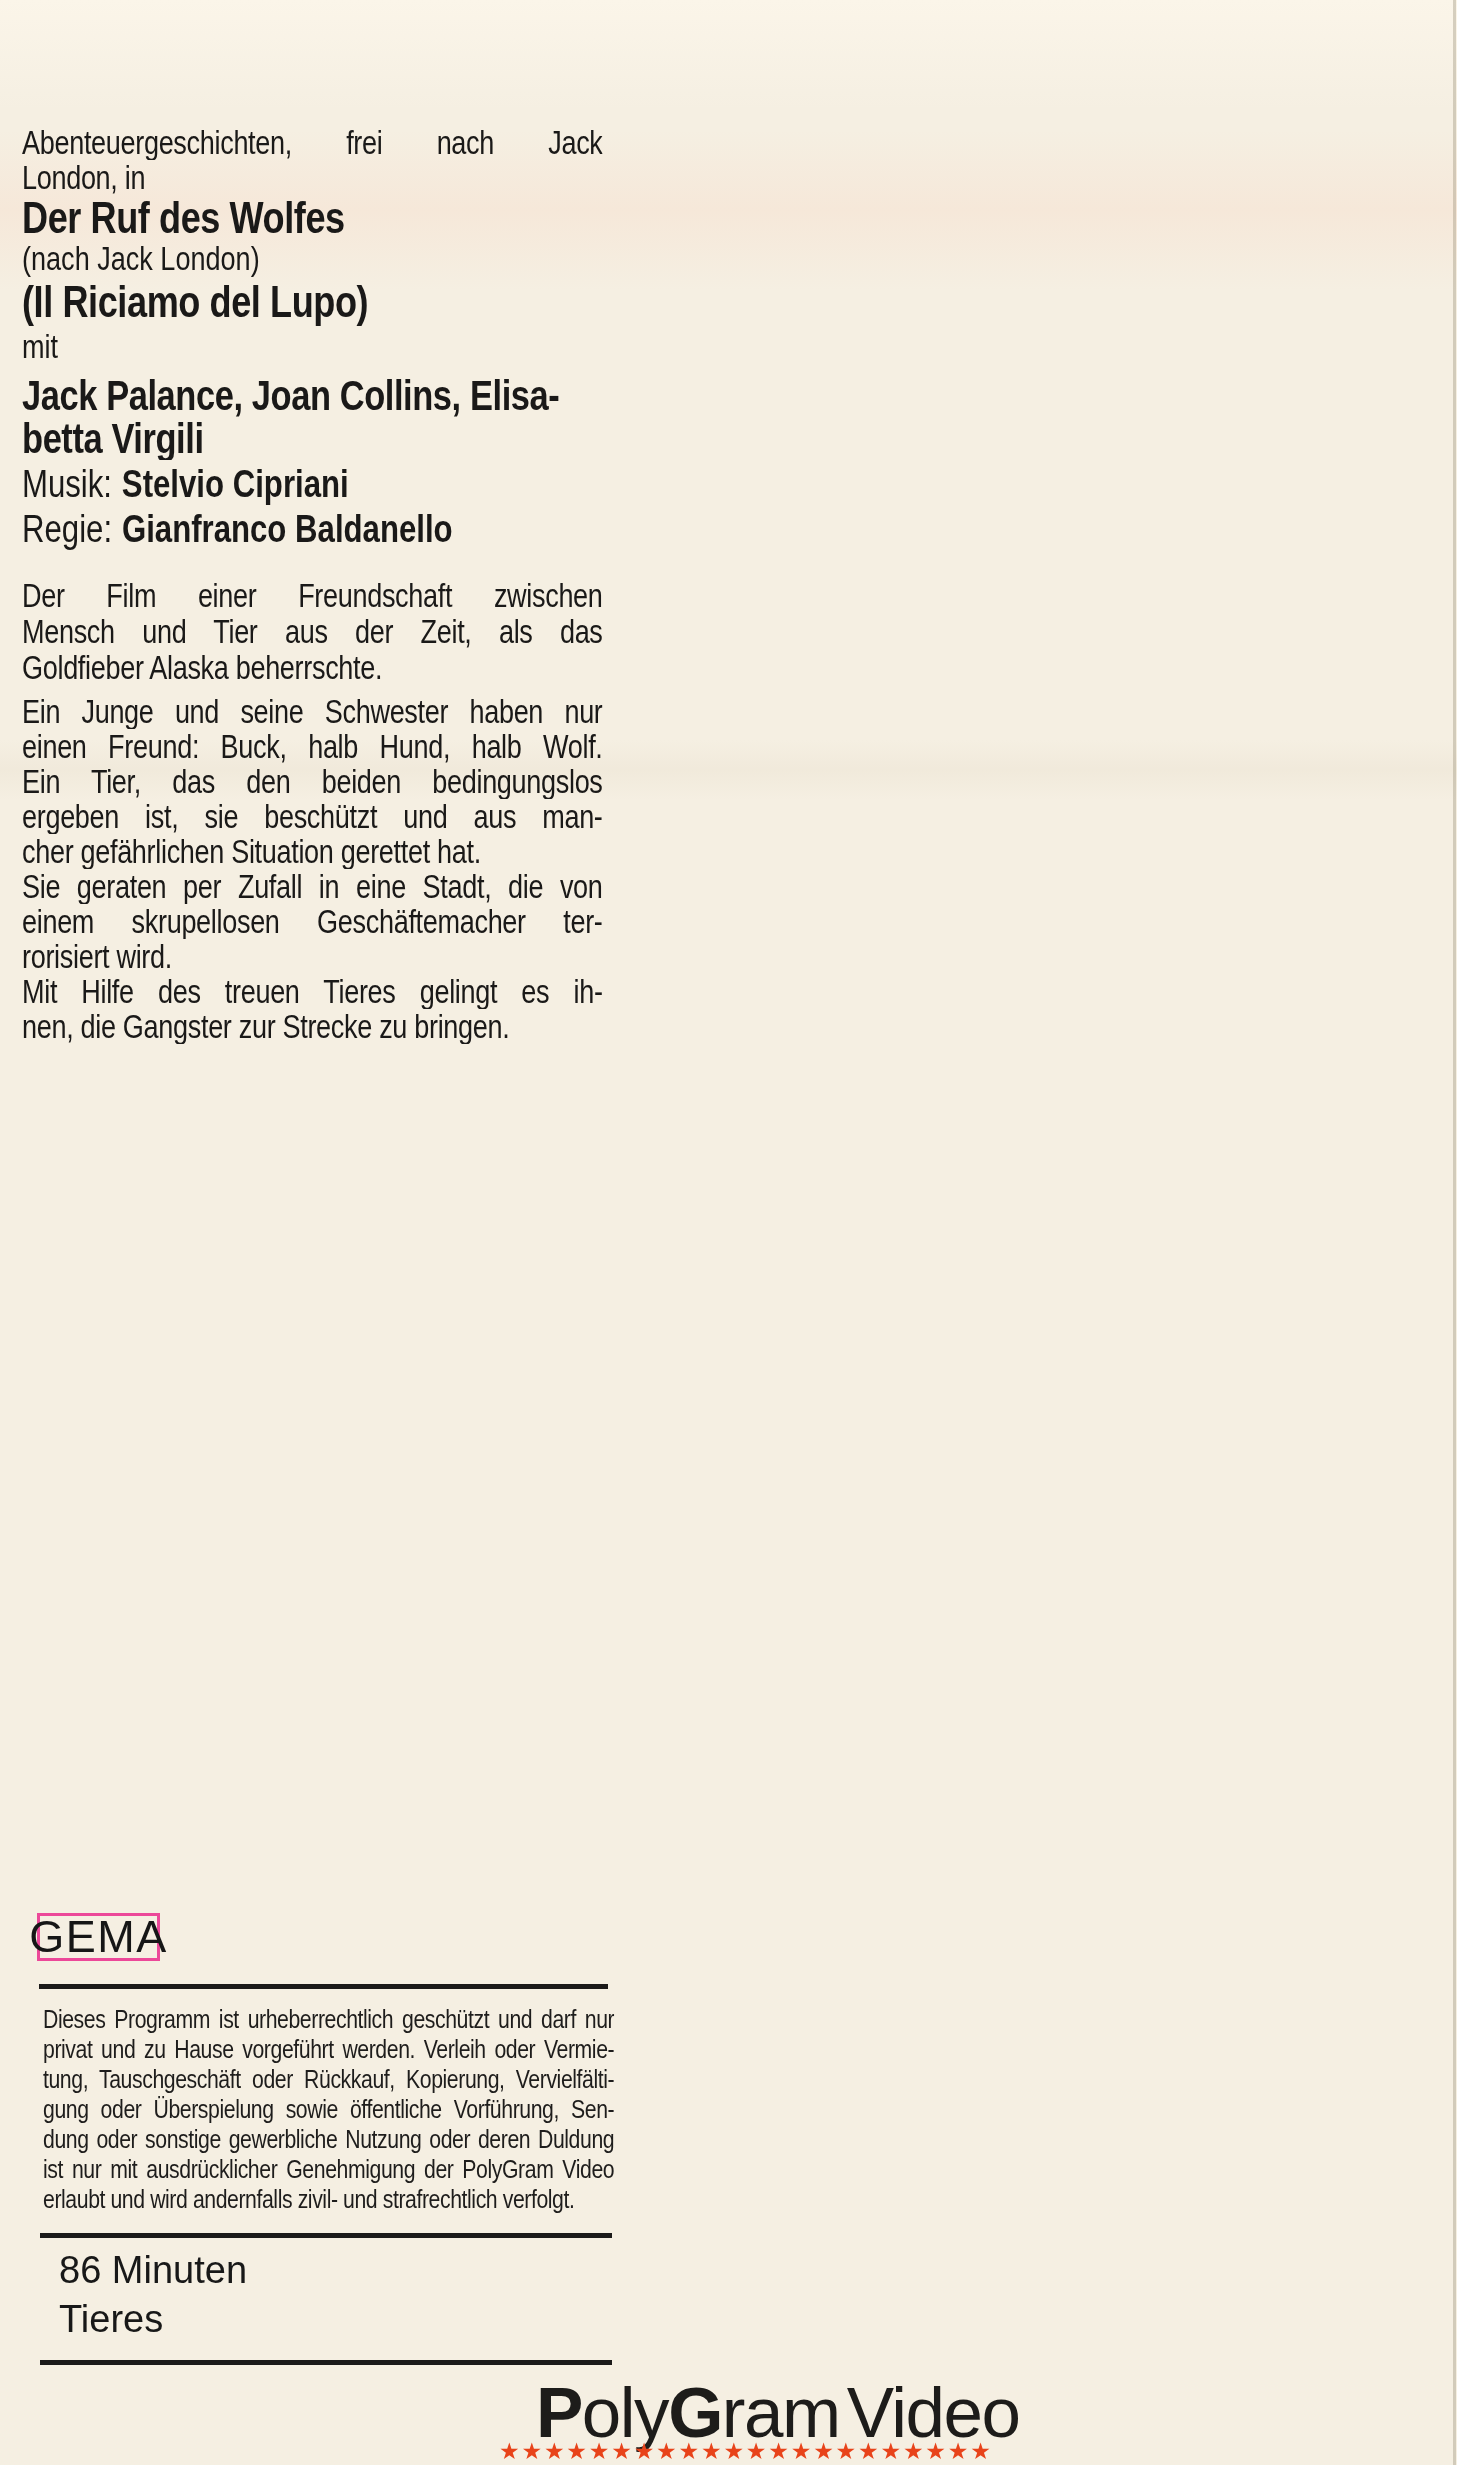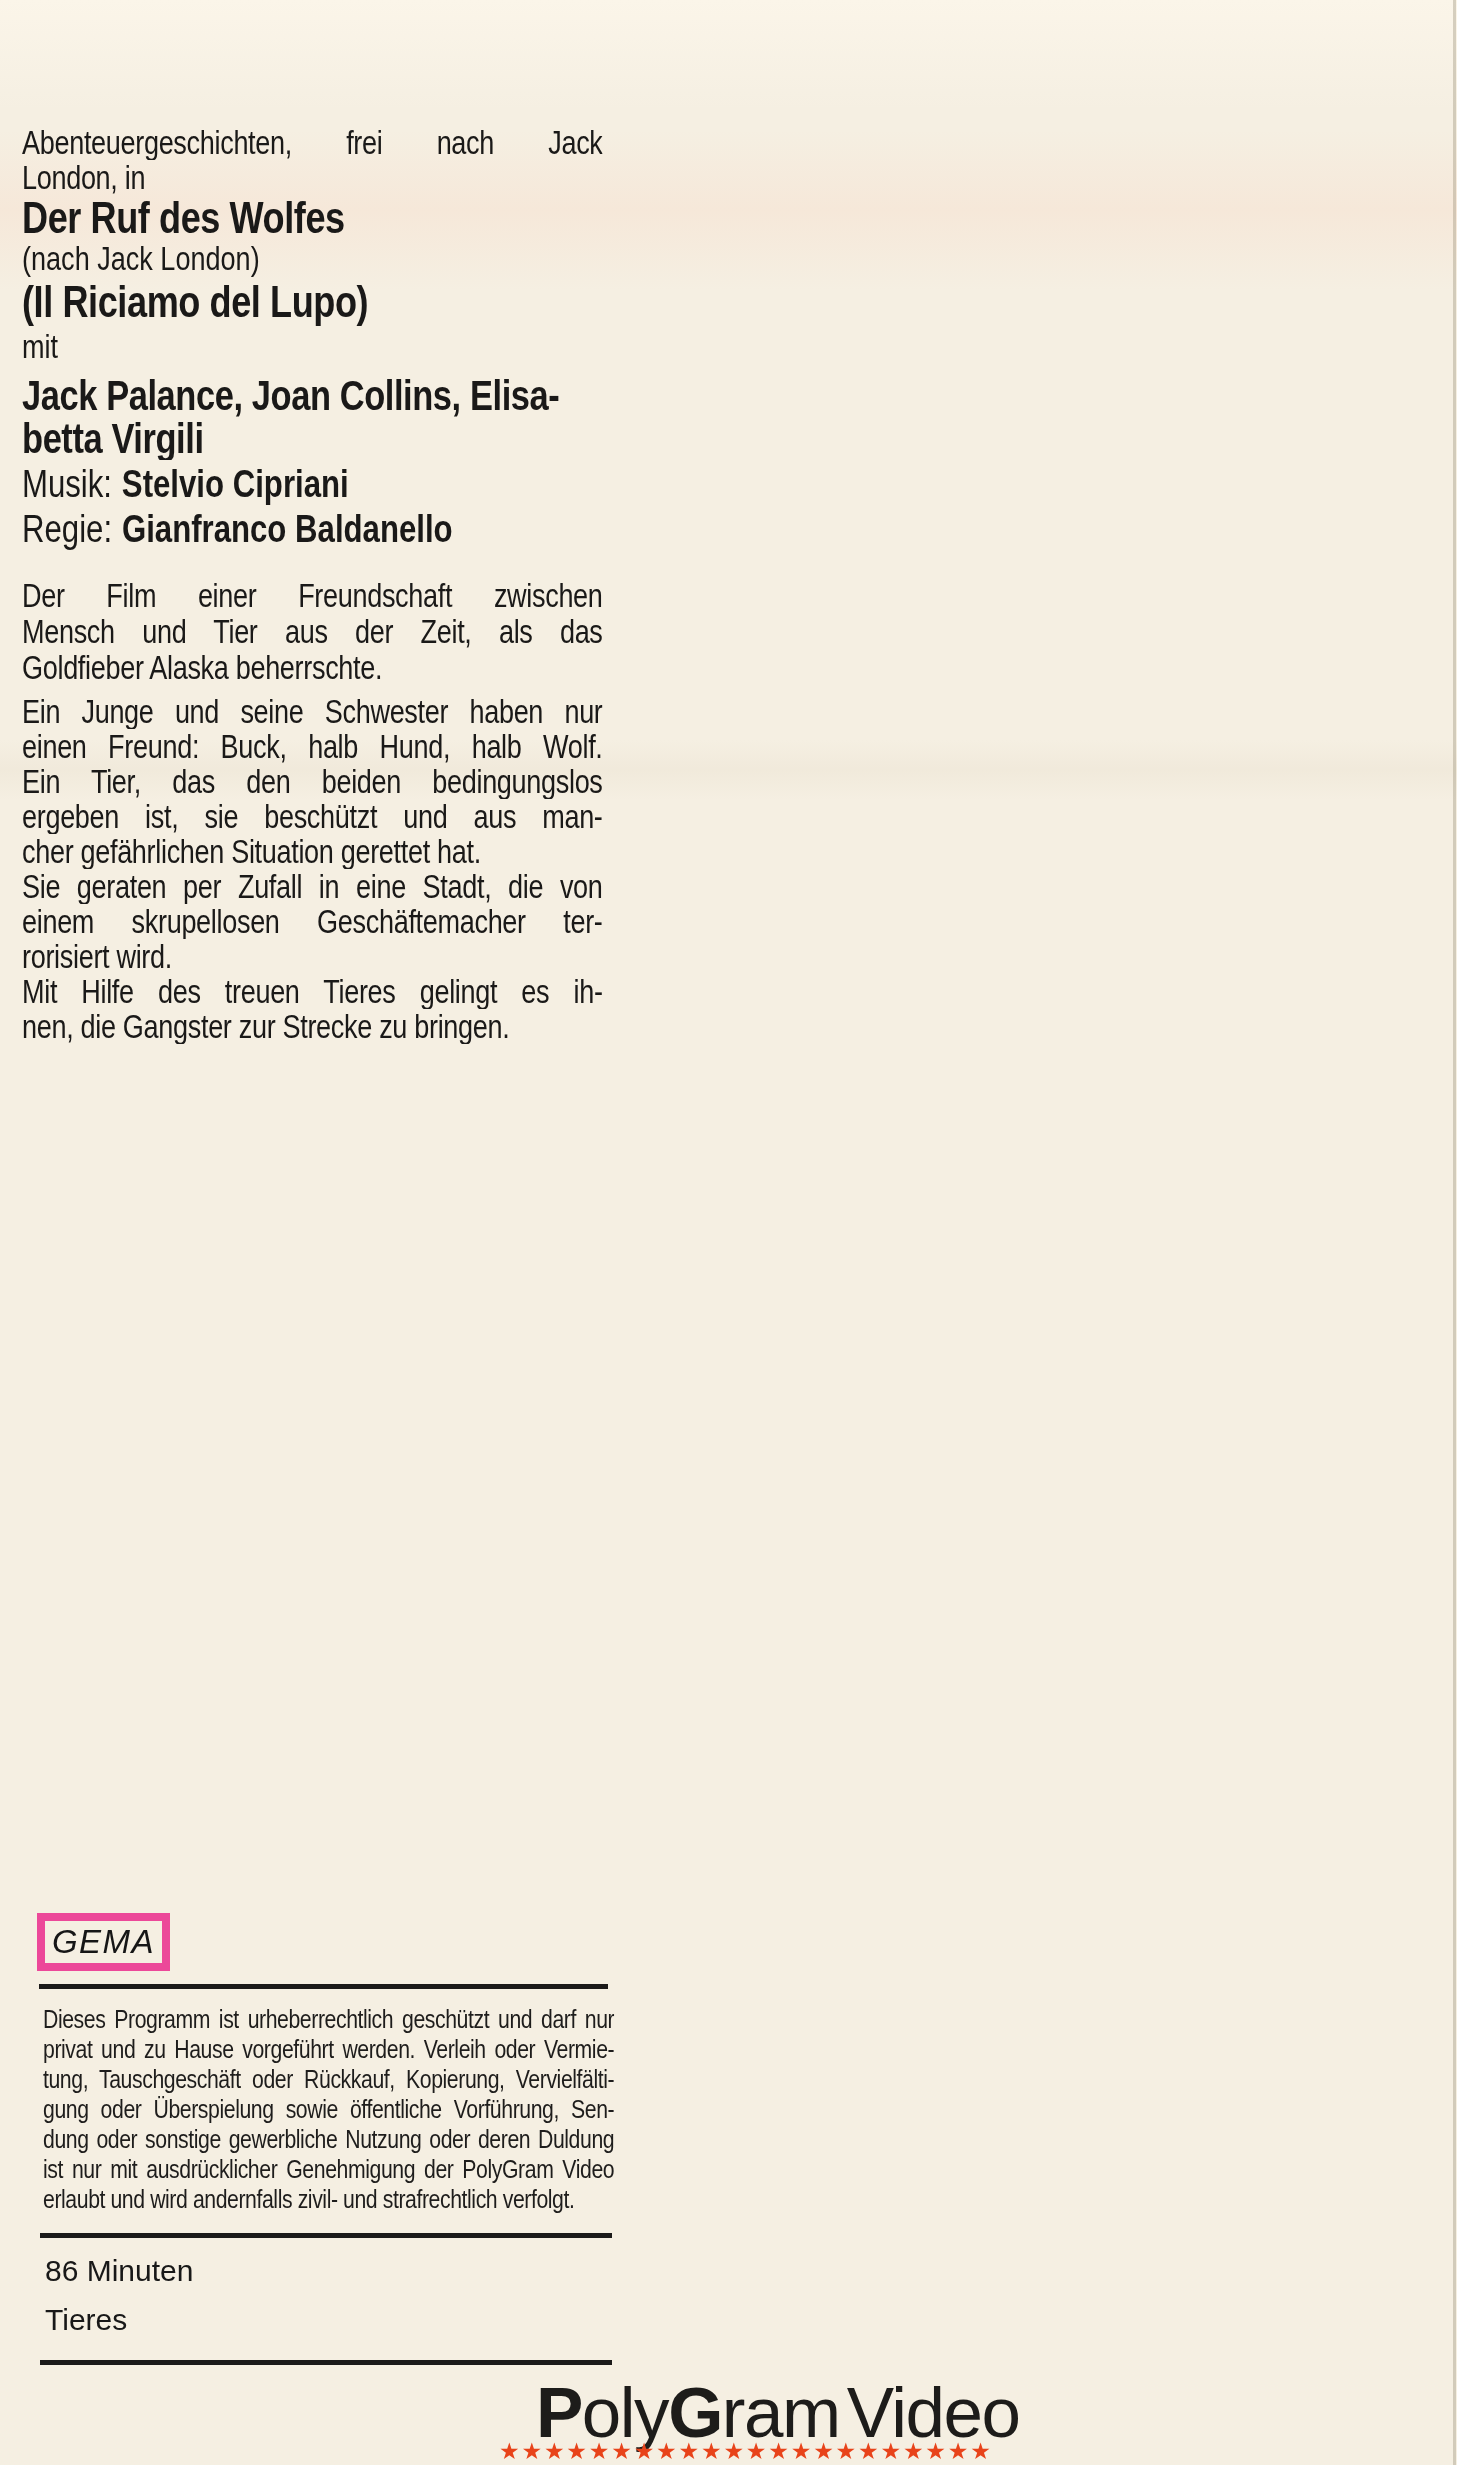--- a/index.html
+++ b/index.html
@@ -31,33 +31,33 @@
   .title2{margin-top:3px;font-size:44px;line-height:46px;font-weight:bold;letter-spacing:-0.5px;}
   .mit{margin-top:4px;font-size:33px;line-height:35px;}
   .cast{margin-top:10px;font-size:42px;line-height:43px;font-weight:bold;letter-spacing:-0.5px;}
   .credits{margin-top:2px;font-size:38px;line-height:45px;}
   .cr-label{margin-right:12px;}
   .cr-name{font-weight:bold;}
   .syn1{margin-top:26px;font-size:33px;line-height:36px;letter-spacing:-0.4px;}
   .syn2{margin-top:8px;font-size:33px;line-height:35px;letter-spacing:-0.4px;}
 
   .gema{position:absolute;left:37px;top:1913px;width:117px;height:42px;
-    border:8px solid #ec4899;display:flex;align-items:center;justify-content:center;
-    font-size:33px;letter-spacing:1.5px;color:#161616;font-style:italic;}
+    border:3px solid #ec4899;display:flex;align-items:center;justify-content:center;
+    font-size:45px;letter-spacing:1.5px;color:#161616;}
 
   .rule{position:absolute;height:5px;background:#1b1a19;}
   .rule1{left:39px;top:1984px;width:569px;}
   .rule2{left:40px;top:2233px;width:572px;}
   .rule3{left:40px;top:2360px;width:572px;}
 
   .legal{position:absolute;left:43px;top:2004px;width:672px;
     transform:scaleX(0.85);transform-origin:0 0;
     font-size:25px;line-height:30px;letter-spacing:-0.5px;color:#1e1d1c;}
 
-  .specs{position:absolute;left:45px;top:2246px;font-size:30px;line-height:49px;color:#181818;}
+  .specs{position:absolute;left:59px;top:2246px;font-size:38px;line-height:49px;color:#181818;}
 
   .logo{position:absolute;left:504px;top:2377px;font-size:71px;line-height:72px;
     letter-spacing:-1.5px;color:#1d1c1a;white-space:nowrap;}
   .lg-b{font-weight:bold;}
   .lg-video{padding-left:7px;}
 
   .stars{position:absolute;left:499px;top:2440px;width:492px;display:flex;
     justify-content:space-between;font-size:23px;line-height:23px;color:#e8431a;}
 </style>
 </head>

